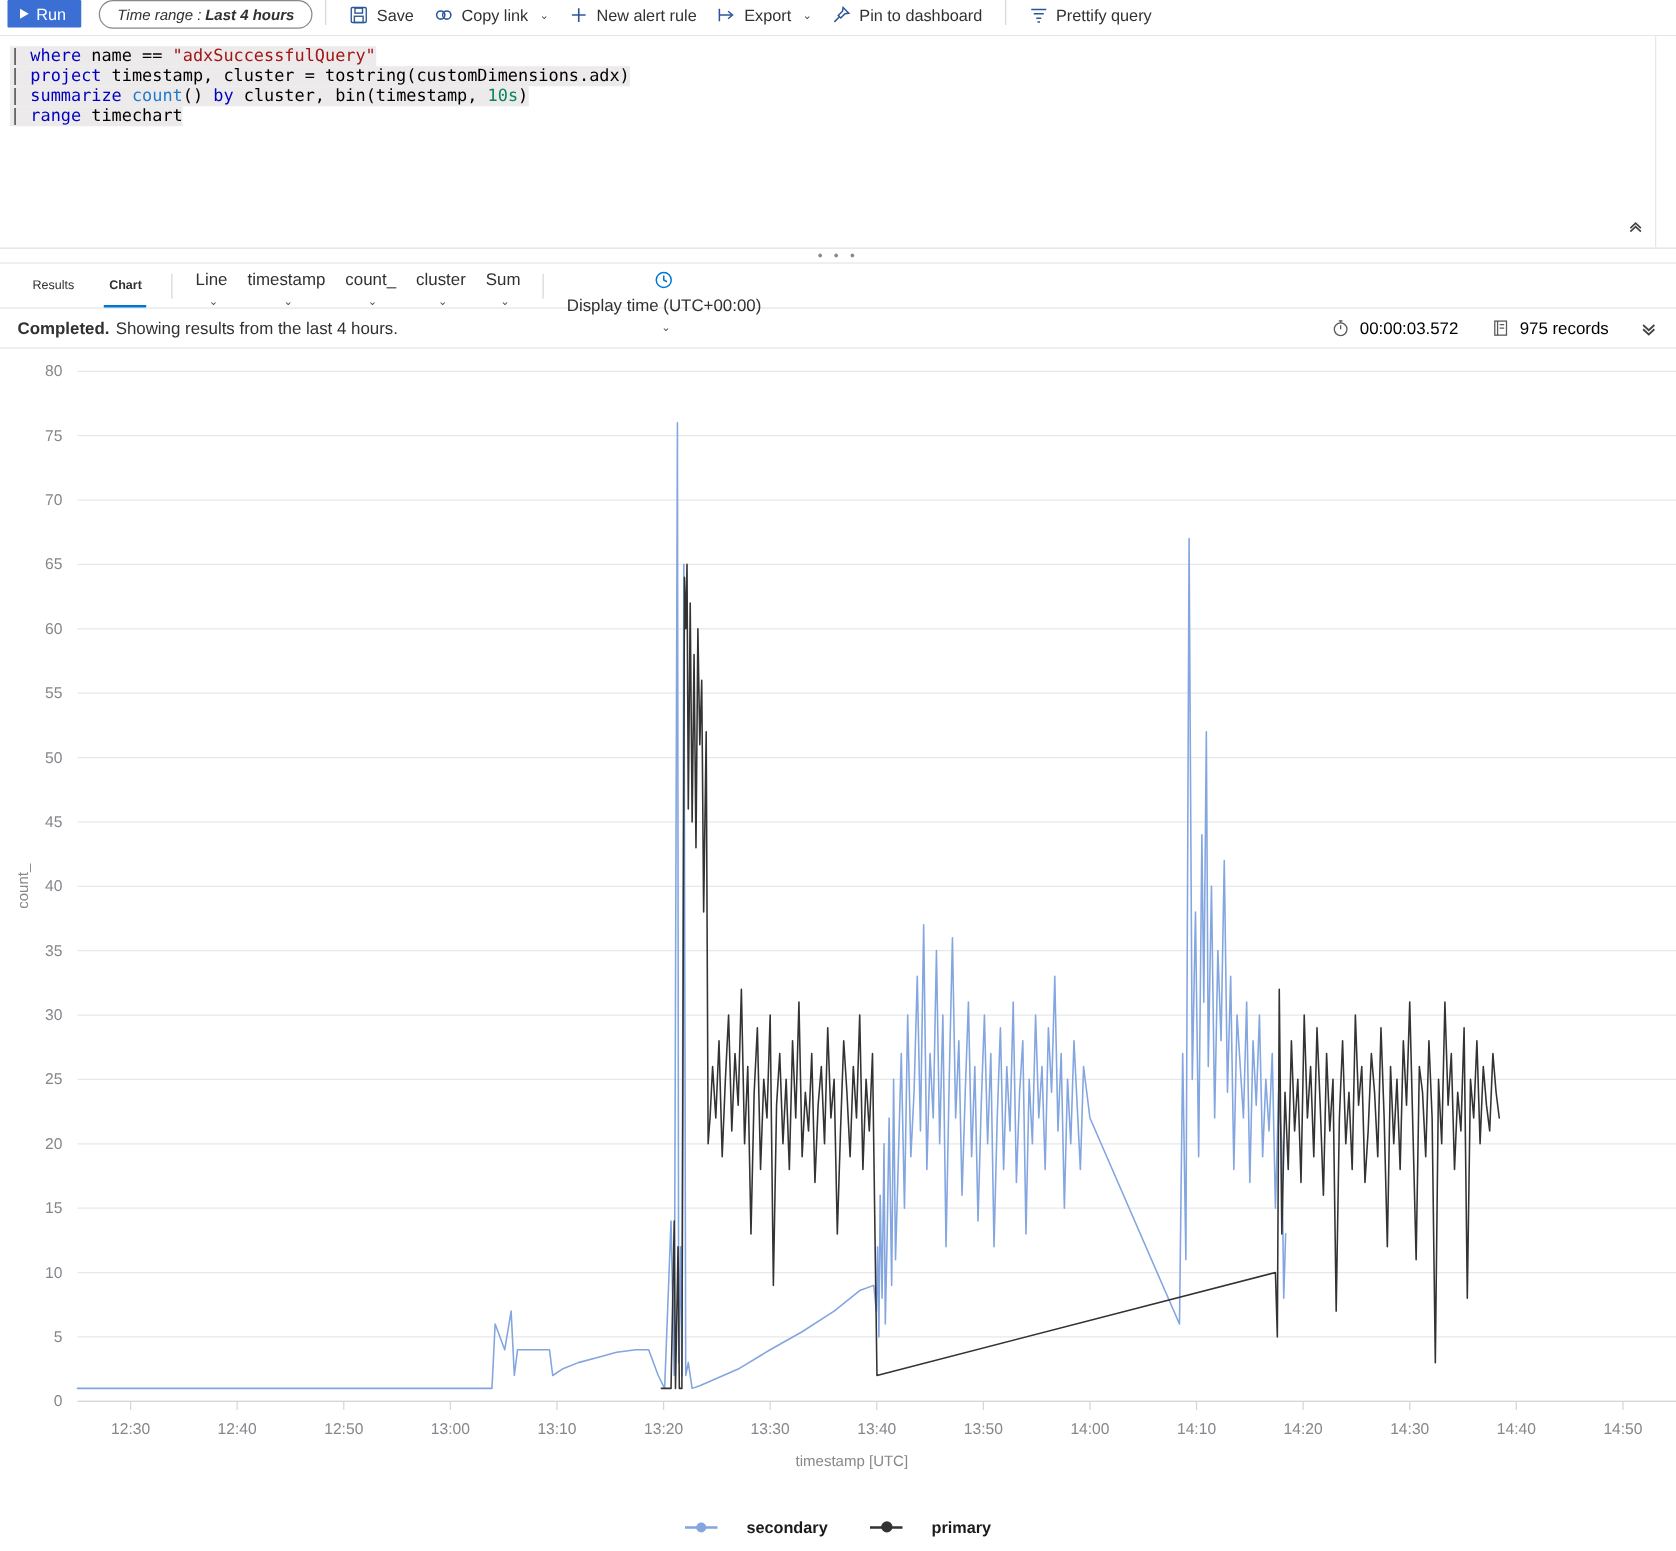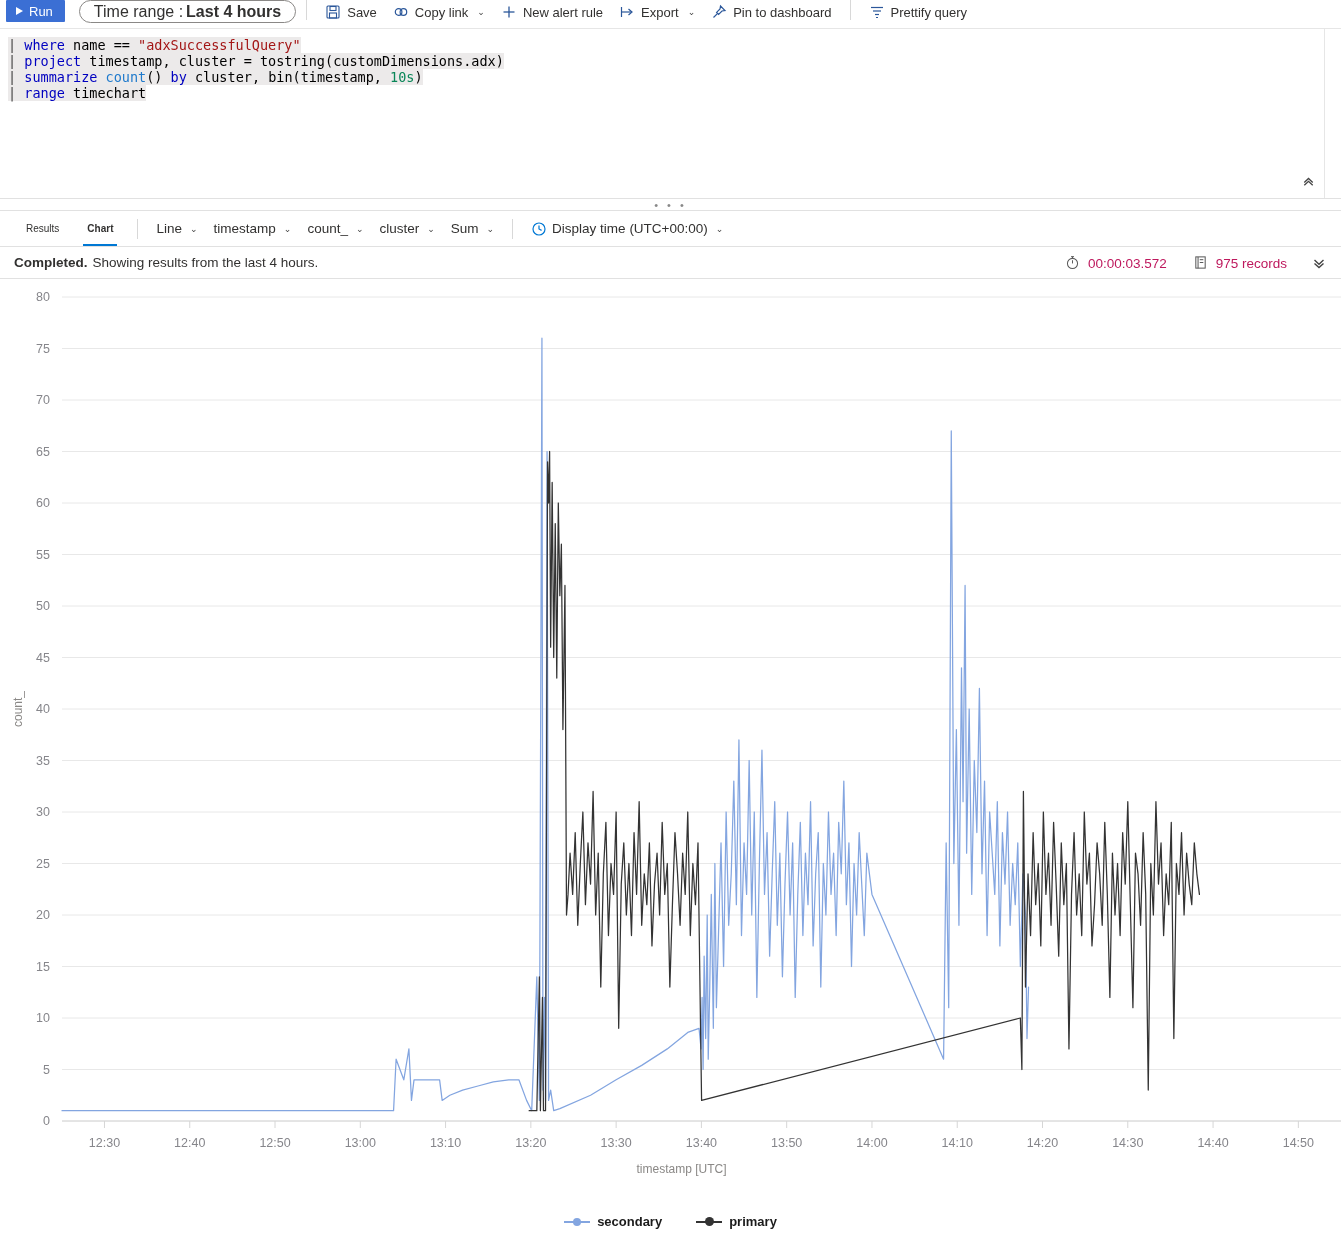--- a/index.html
+++ b/index.html
@@ -32,21 +32,21 @@
     cursor:pointer; margin-left:2px;
   }
   .run-btn .tri{
     width:0;height:0;border-left:7px solid #fff;
     border-top:4.5px solid transparent;border-bottom:4.5px solid transparent;
   }
   .timerange{
     margin-left:14px;
     height:23px; border:1px solid #8a8886; border-radius:12px;
     display:flex; align-items:center; padding:0 14px;
-    font-size:16px; cursor:pointer; background:#fff;
+    font-size:12px; cursor:pointer; background:#fff;font-style:italic;
   }
   .timerange .bold{font-weight:bold;margin-left:3px;}
   .tbsep{width:1px;height:20px;background:#d8d8d8;margin:0 10px;}
   .tbitem{
     display:flex;align-items:center;gap:6px;
     height:24px;padding:0 8px;cursor:pointer;white-space:nowrap;
     font-size:13px;color:#323130;
   }
   .chev{font-size:9px;color:#444;margin-left:3px;}
   .ic{width:16px;height:16px;display:inline-block;flex:0 0 16px;position:relative;color:#2b579a;}
@@ -103,43 +103,44 @@
   }
   .tab.active{font-weight:bold;}
   .tab.active::after{
     content:"";position:absolute;left:10px;right:10px;bottom:0;height:2px;background:#0078d4;
   }
   .ctrlsep{width:1px;height:20px;background:#d8d8d8;margin:0 10px;}
   .ctrl{
     display:flex;align-items:center;gap:5px;
     padding:0 8px;height:26px;cursor:pointer;font-size:13.5px;color:#323130;
     white-space:nowrap;
+    flex-direction:column;
   }
 
   
   .statusbar{
     height:32px;display:flex;align-items:center;
     padding:0 14px;background:#fff;
     border-bottom:1px solid #e1e1e1;
     font-size:13.5px;color:#323130;
   }
   .statusbar .grow{flex:1;}
-  .stat{display:flex;align-items:flex-end;gap:7px;margin-left:26px;color:#be185d;}
+  .stat{display:flex;align-items:center;gap:7px;margin-left:26px;color:#000000;}
 
   
   .chartwrap{position:relative;width:1341px;height:960px;background:#fff;}
   .chartsvg{display:block;}
   .axlabel{font-family:"Liberation Sans",sans-serif;font-size:12px;fill:#8a8886;}
   .ticklabel{font-family:"Liberation Sans",sans-serif;font-size:12.5px;fill:#86868b;}
   .legend{
     position:absolute;left:0;right:0;bottom:10px;
     display:flex;justify-content:center;align-items:center;gap:34px;
     font-size:13px;font-weight:bold;color:#1b1b1b;
   }
-  .legend .item{display:flex;align-items:center;gap:7px;cursor:pointer;margin-top:43px;}
+  .legend .item{display:flex;align-items:center;gap:23px;cursor:pointer;margin-top:43px;}
   .lgmark{width:26px;height:12px;position:relative;}
   .lgmark .bar{position:absolute;top:5px;left:0;width:26px;height:2px;}
   .lgmark .dot{position:absolute;top:2px;left:9px;width:8px;height:8px;border-radius:50%;}
 </style>
 </head>
 <body>
 
 <div class="toolbar">
   <button class="run-btn">
     <span class="tri"></span>

